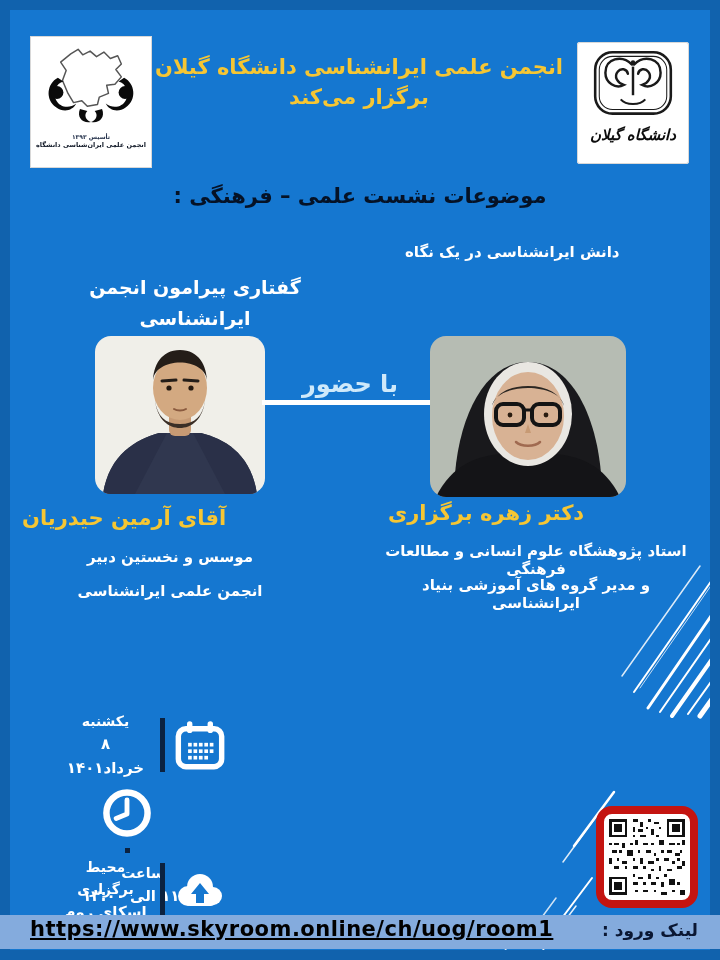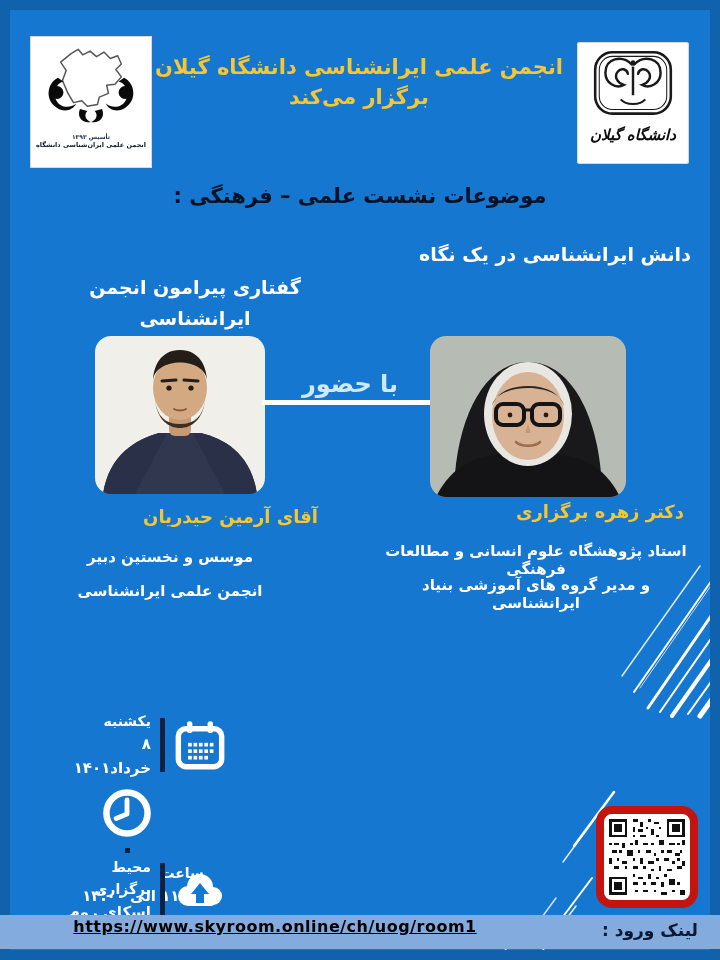--- a/index.html
+++ b/index.html
@@ -15,56 +15,56 @@
   .logo-left { left:30px; top:36px; width:122px; height:132px; padding:5px 6px 2px 6px; }
   .logo-left svg { width:100%; height:92px; display:block; }
   .logo-left .founded { font-size:6px; font-weight:700; color:#23304a; text-align:center; line-height:8px; }
   .logo-left .cap { font-size:6.5px; font-weight:700; color:#101826; text-align:center; line-height:9px; white-space:nowrap; overflow:hidden; }
   .logo-right { left:577px; top:42px; width:112px; height:122px; border-radius:3px; padding:4px 6px; text-align:center; }
   .logo-right svg { width:92px; height:78px; display:block; margin:0 auto; }
   .logo-right .cap { font-family:"DejaVu Serif", serif; font-style:italic; font-weight:700; font-size:15px; color:#0d0d0d; line-height:22px; }
 
   .title { left:150px; top:52px; width:418px; text-align:center; color:#f6c633; font-size:21px; font-weight:700; line-height:30px; }
   .heading { left:160px; top:184px; width:400px; text-align:center; color:#051226; font-size:21px; font-weight:700; }
-  .topic-right { left:405px; top:243px; width:300px; text-align:center; color:#ffffff; font-size:19px; font-weight:700; }
+  .topic-right { left:405px; top:243px; width:300px; text-align:left; color:#ffffff; font-size:15px; font-weight:700; }
   .topic-left { left:40px; top:243px; width:310px; text-align:center; color:#ffffff; font-size:19px; font-weight:700; line-height:31px;margin-top:29px; }
 
   .photo { border-radius:16px; overflow:hidden; z-index:3; }
   .photo svg { display:block; width:100%; height:100%; }
   .photo-left { left:95px; top:336px; width:170px; height:158px; }
   .photo-right { left:430px; top:336px; width:196px; height:161px; }
   .presence { left:285px; top:370px; width:130px; text-align:center; color:#cfe9fa; font-size:24px; font-weight:700; z-index:4; }
   .connector { left:262px; top:400px; width:172px; height:5px; background:#ffffff; z-index:3; }
 
-  .name { text-align:right; color:#f6c633; font-size:18px; font-weight:700; }
+  .name { text-align:left; color:#f6c633; font-size:21px; font-weight:700; }
   .role { text-align:center; color:#ffffff; font-size:15px; font-weight:700; }
   .name-right { left:388px; top:501px; width:296px; }
   .role-right1 { left:380px; top:542px; width:312px; }
   .role-right2 { left:380px; top:576px; width:312px; }
   .name-left { left:22px; top:506px; width:296px; }
   .role-left1 { left:30px; top:548px; width:280px; }
   .role-left2 { left:30px; top:582px; width:280px; }
 
   .info-row { left:28px; width:198px; display:flex; align-items:center; gap:9px; z-index:3; position:absolute; }
   .info-icon { width:52px; height:52px; flex:0 0 52px; }
   .info-icon svg { width:100%; height:100%; display:block; }
   .info-bar { width:5px; height:54px; flex:0 0 5px; background:#0b2240; }
-  .info-text { flex:1; color:#ffffff; font-weight:700;margin-left:32px; }
+  .info-text { flex:1; text-align:center; color:#ffffff; font-weight:700;margin-left:32px; }
   .info-text .l1 { font-size:14px; line-height:22px; }
   .info-text .l2 { font-size:15px; line-height:24px; }
   .row-date { top:710px; }
   .row-time { top:787px;flex-direction:column; }
   .row-venue { top:856px; }
 
   .qr-box { left:596px; top:806px; width:102px; height:102px; background:#ffffff; border:8px solid #c41410; border-radius:16px; padding:5px; z-index:3; }
   .qr-box svg { width:100%; height:100%; display:block; }
 
   .link-bar { left:0; top:915px; width:720px; height:34px; background:#84abdd; z-index:45; }
   .link-label { position:absolute; right:22px; top:5px; color:#0a1733; font-size:17px; font-weight:700; }
-  .link-url { position:absolute; left:30px; top:2px; width:490px; text-align:center; direction:ltr; color:#000000; font-size:16px; font-weight:700; text-decoration:underline; letter-spacing:0.5px; cursor:pointer; }
+  .link-url { position:absolute; left:30px; top:2px; width:490px; text-align:center; direction:ltr; color:#000000; font-size:21px; font-weight:700; text-decoration:underline; letter-spacing:0.5px; cursor:pointer; }
 </style>
 </head>
 <body>
 
 <div id="poster">
 
   <svg class="deco" viewBox="0 0 720 960" preserveAspectRatio="none">
     <g stroke="#ffffff" stroke-linecap="round">
       <line x1="648" y1="708" x2="722" y2="600" stroke-width="3"></line>
       <line x1="660" y1="712" x2="724" y2="620" stroke-width="2"></line>

